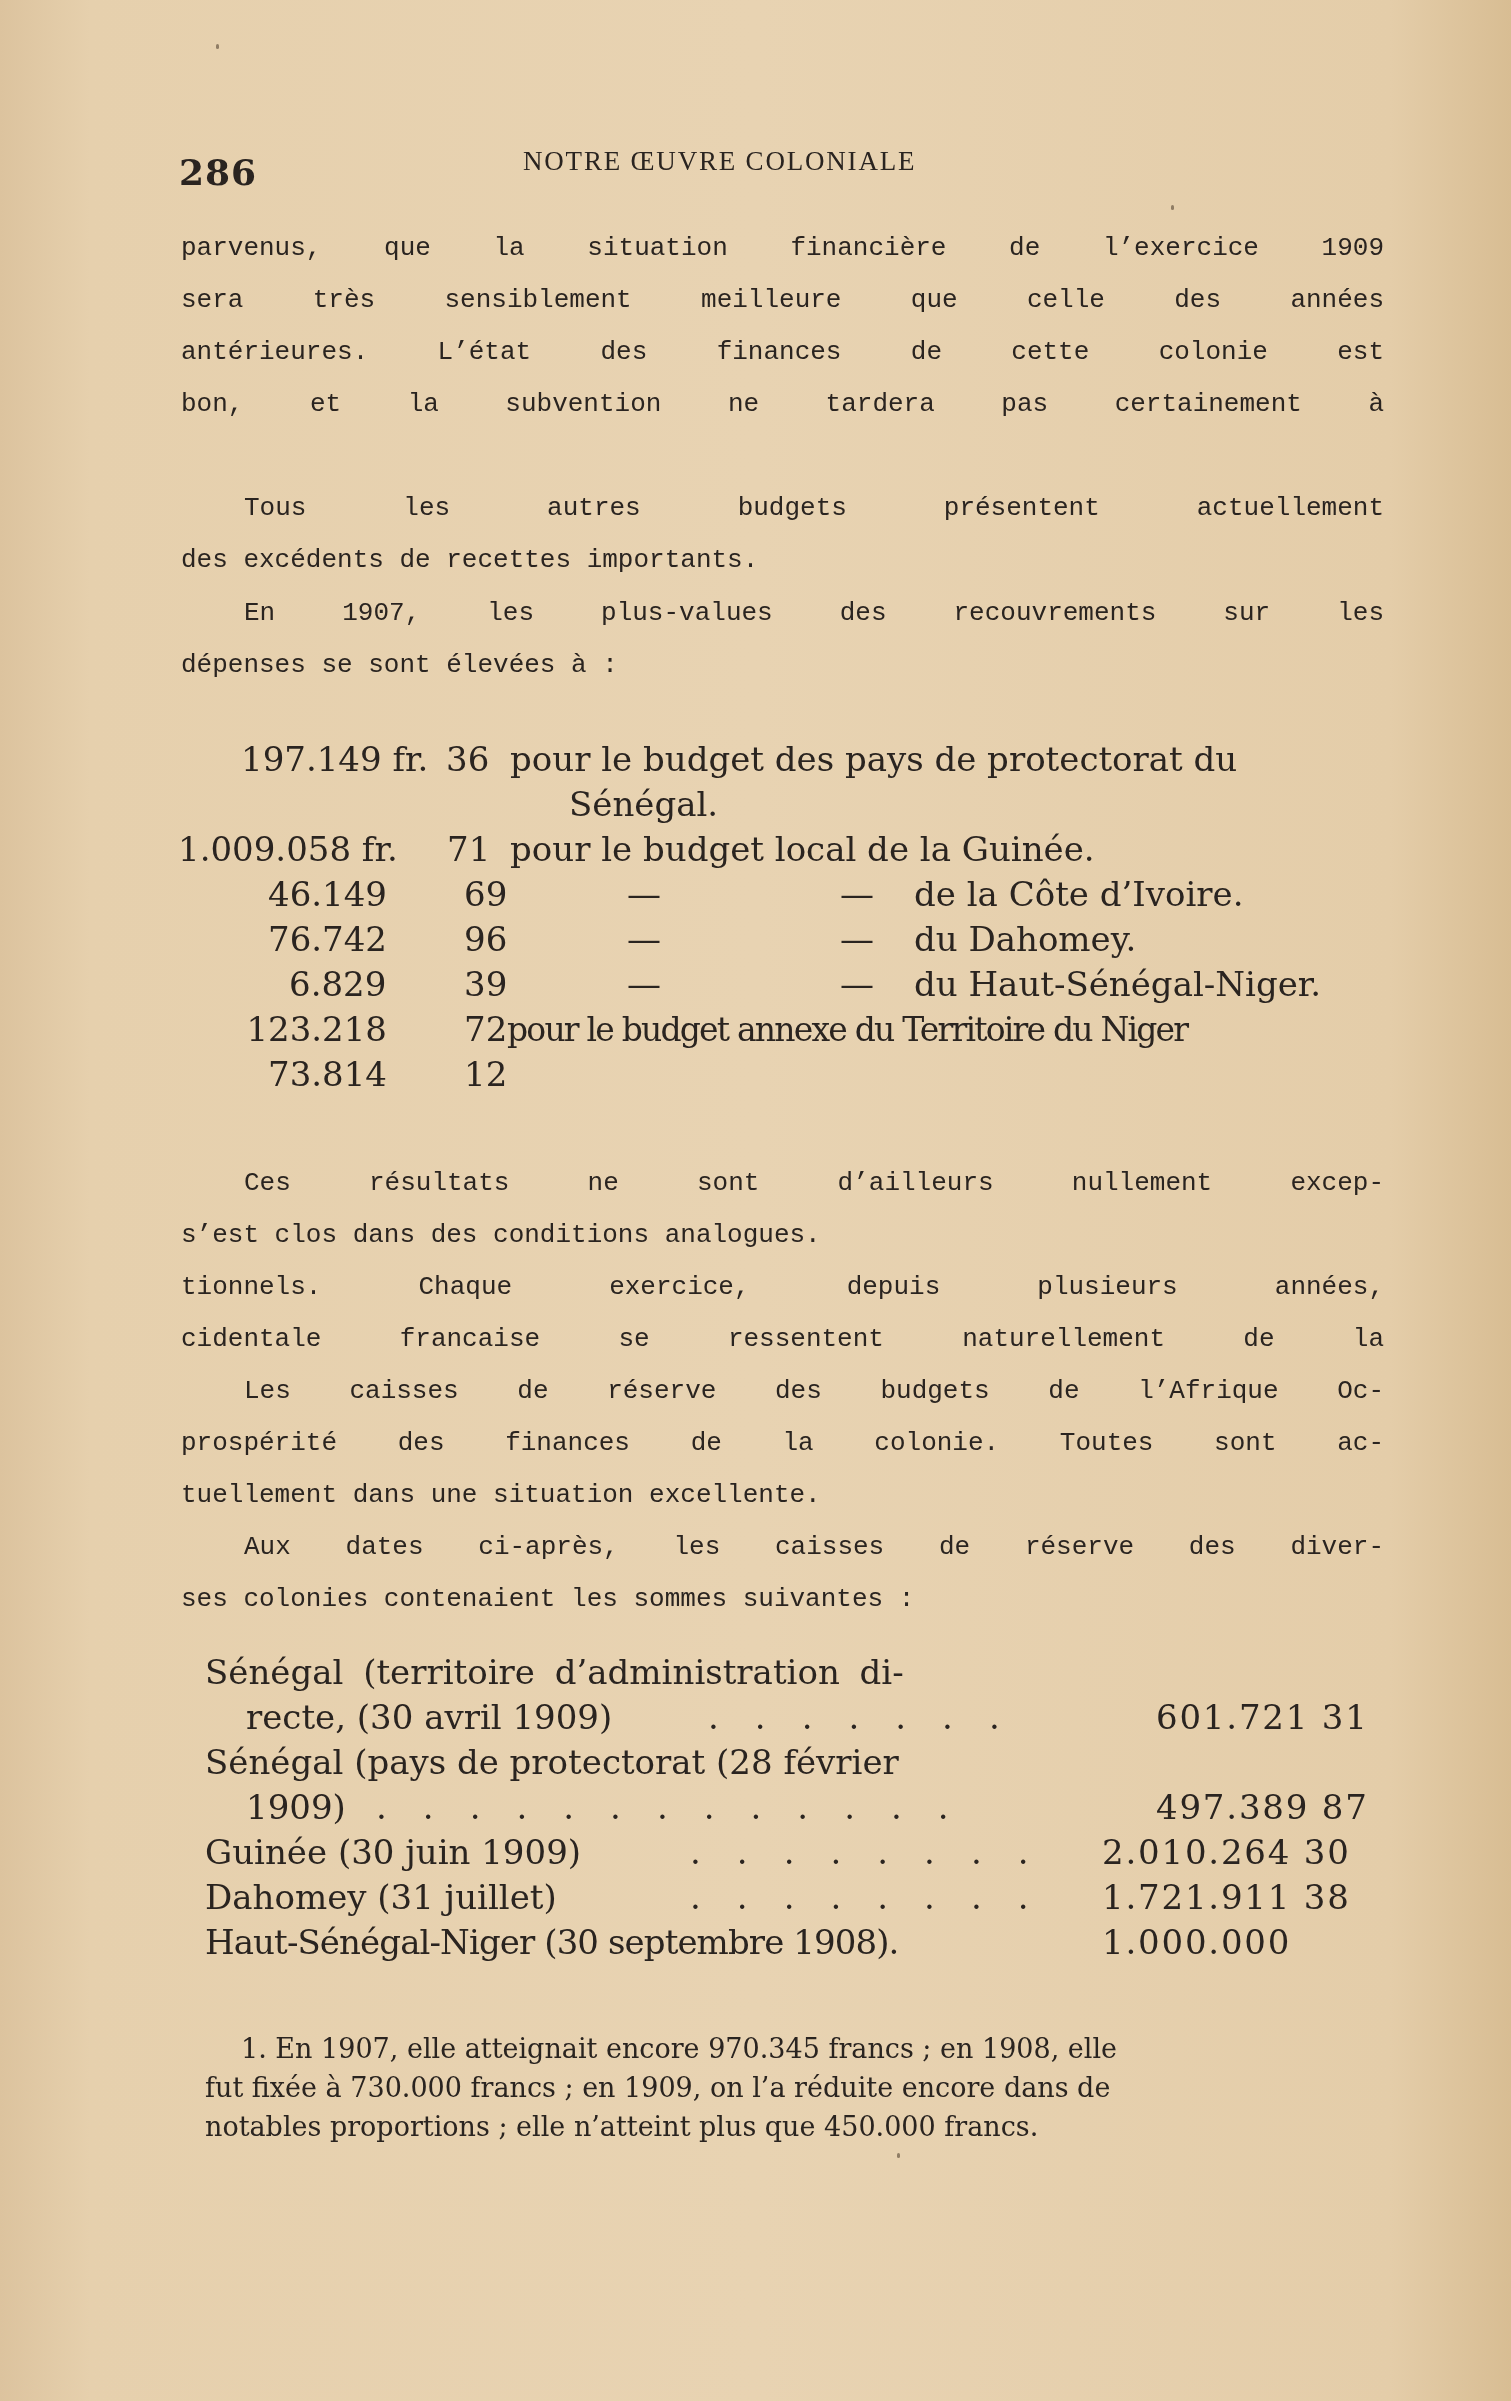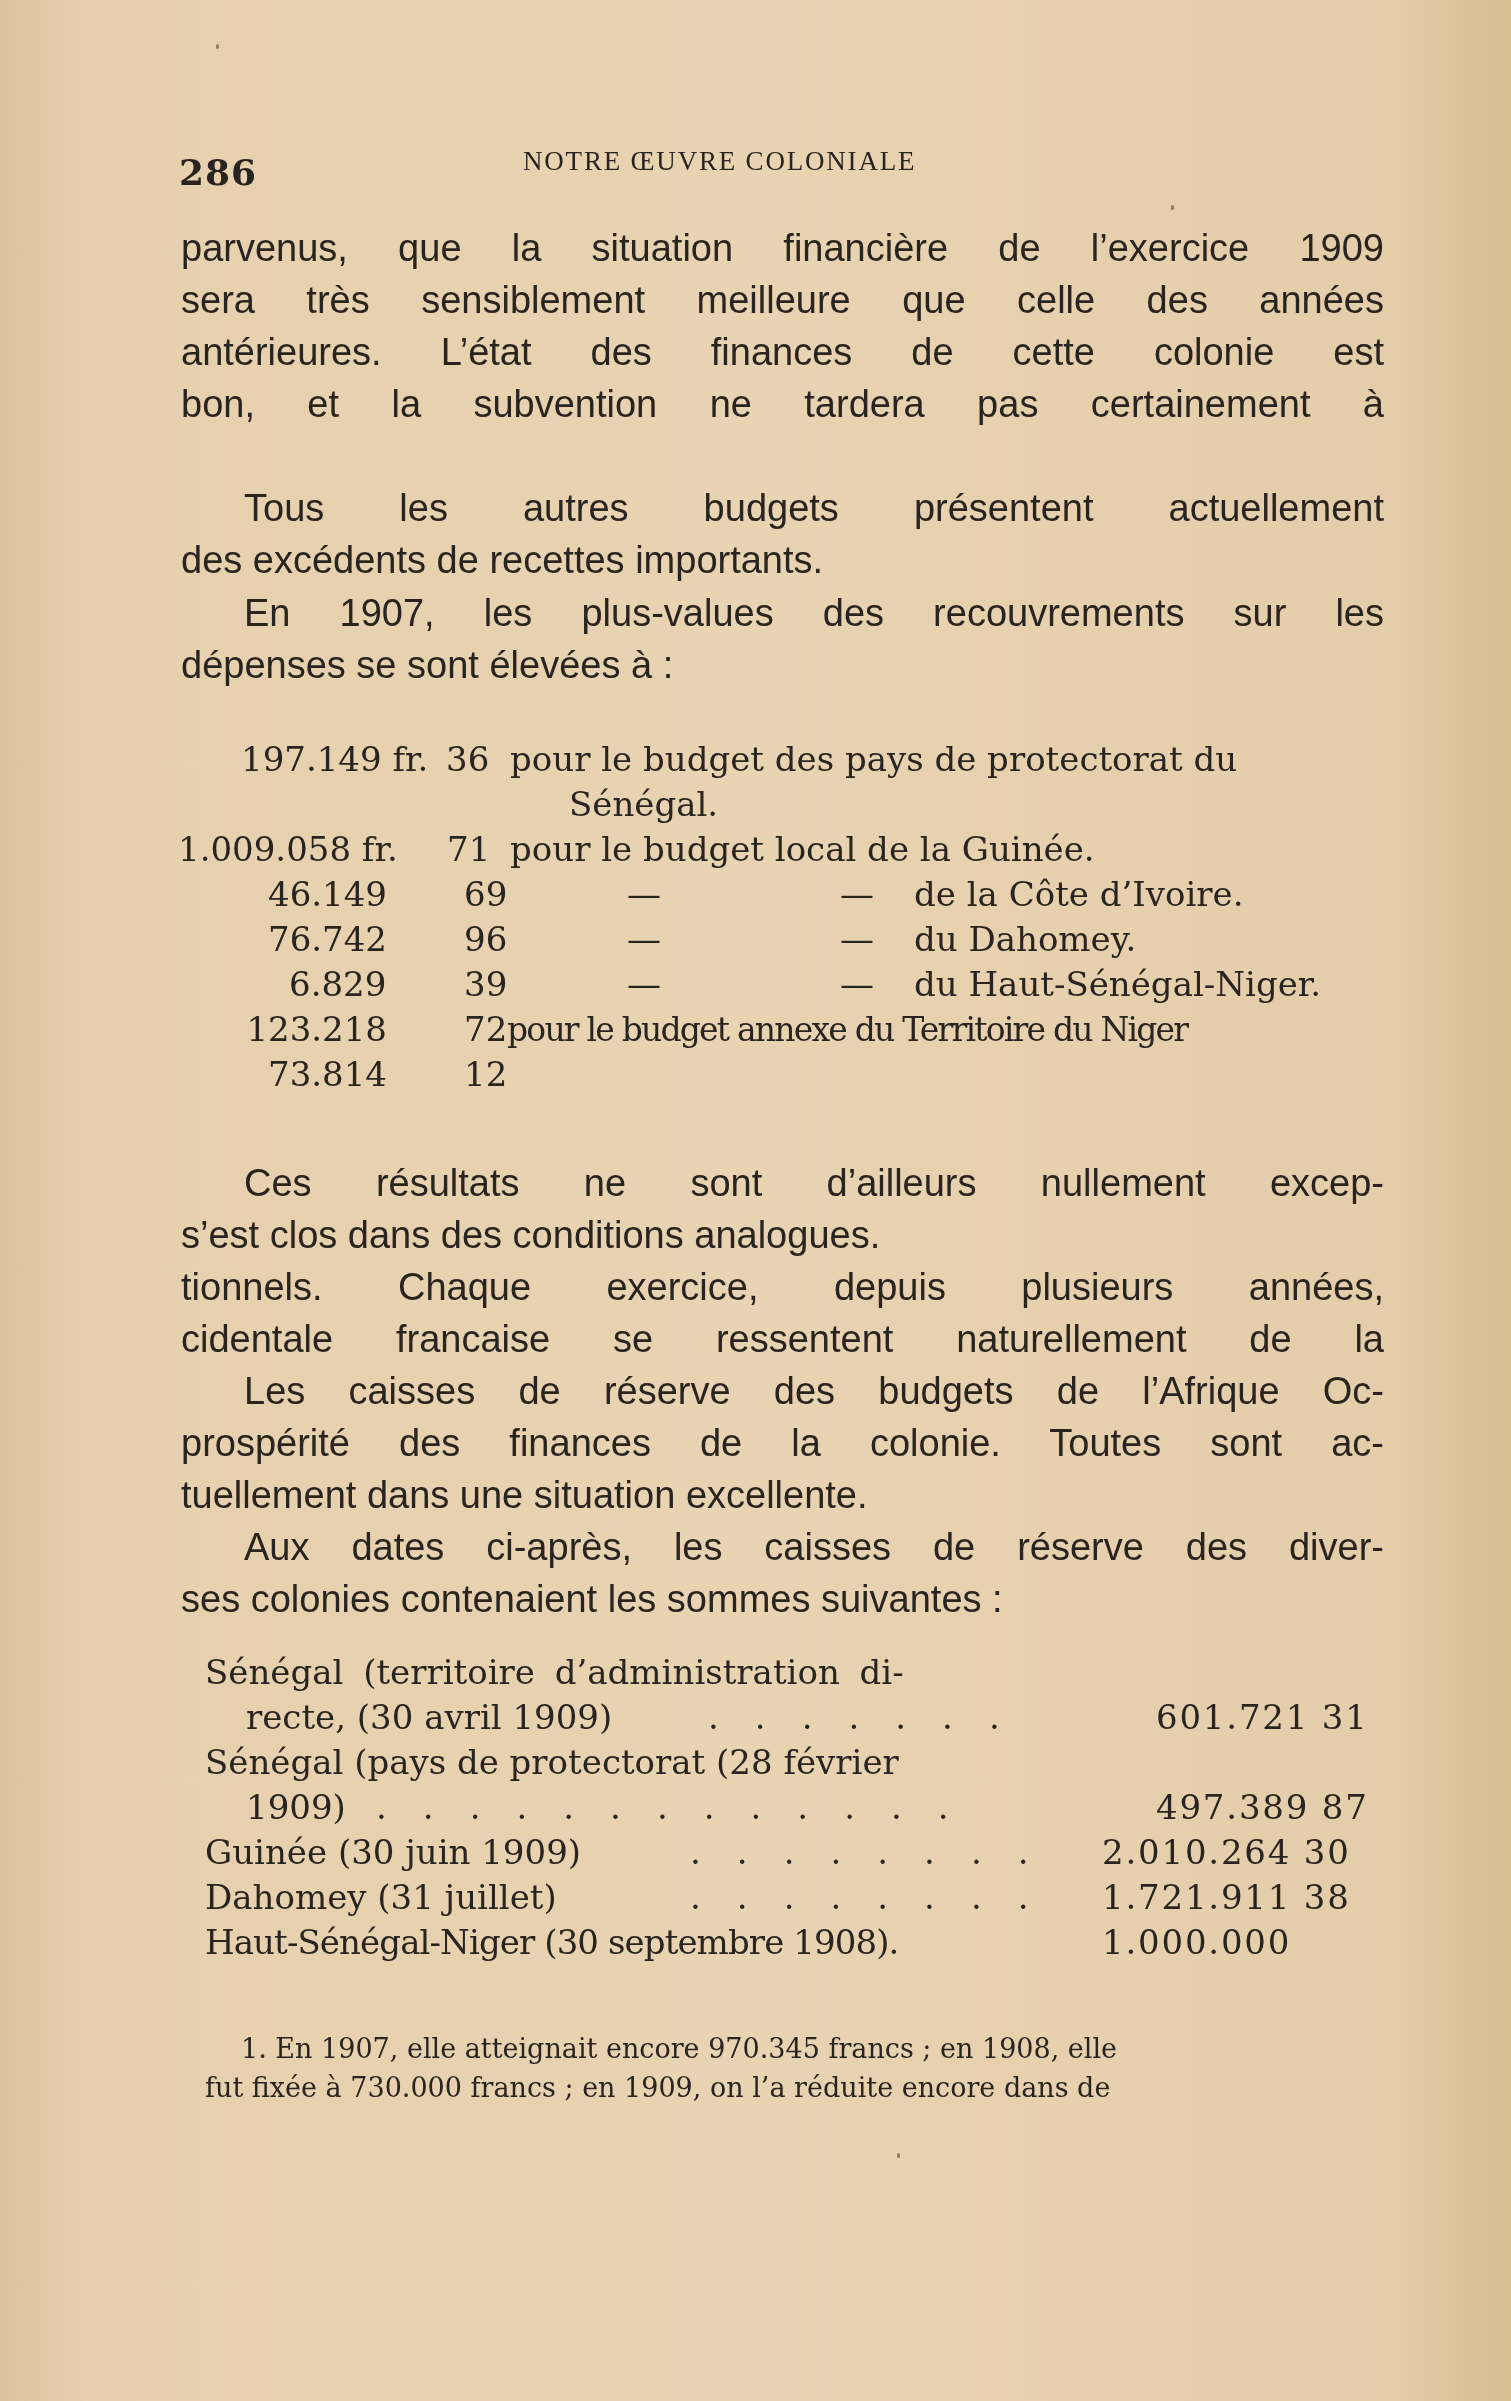--- a/index.html
+++ b/index.html
@@ -9,21 +9,21 @@
     background-image: linear-gradient(90deg, #dcc39e 0%, #e6d0ad 6%, #e8d3b2 50%, #e4cda9 92%, #d8bd93 100%);
     font-family: "DejaVu Serif", "Liberation Serif", serif;
     color: #2a2420;
     position: relative;
   }
   .page { position: absolute; left: 0; top: 8px; width: 1511px; height: 2401px; }
   .header { position: absolute; left: 179px; top: 127px; width: 1211px; height: 54px; }
   .page-num { position: absolute; left: 0; top: 16px; font-size: 36px; font-weight: bold; letter-spacing: 0.9px; }
   .running-title { position: absolute; left: 344px; top: 10.8px; font-size: 27px; letter-spacing: 1.8px; font-family: "Liberation Serif", serif; }
 
-  .para { position: absolute; left: 181px; width: 1203px; font-size: 38px; line-height: 52px; font-family: Liberation Sans, sans-serif; text-align: justify; }
+  .para { position: absolute; left: 181px; width: 1203px; font-size: 26px; line-height: 52px; font-family: Liberation Mono, monospace; text-align: justify; }
   .para .line { display: block; white-space: nowrap; text-align-last: justify; }
   .para .line.last { text-align-last: left; }
   .para .line.indent { padding-left: 63px; }
 
   .p1 { top: 214px; }
   .p2 { top: 474px; }
   .p3 { top: 579px; }
 
   .budget-list { position: absolute; left: 241px; top: 729px; width: 1167px; font-size: 34px; line-height: 45px; font-family: "DejaVu Serif", serif; }
   .budget-row { position: relative; height: 45px; white-space: nowrap; }
@@ -175,19 +175,20 @@
     </div>
     <div class="reserve-row">
       <span class="label" style="letter-spacing:-0.9px;">Haut-Sénégal-Niger (30 septembre 1908).</span>
       <span class="value" style="left:897px;">1.000.000</span>
     </div>
   </div>
 
   <div class="footnote">
     <span class="line">1. En 1907, elle atteignait encore 970.345 francs ; en 1908, elle</span>
     <span class="line cont">fut fixée à 730.000 francs ; en 1909, on l’a réduite encore dans de</span>
+    <span class="line cont">notables proportions ; elle n’atteint plus que 450.000 francs.</span>
   </div>
 
   <span class="speck" style="left:216px;top:36px;"></span>
   <span class="speck" style="left:1171px;top:197px;"></span>
   <span class="speck" style="left:897px;top:2145px;"></span>
 </div>
 
 
 </body></html>

